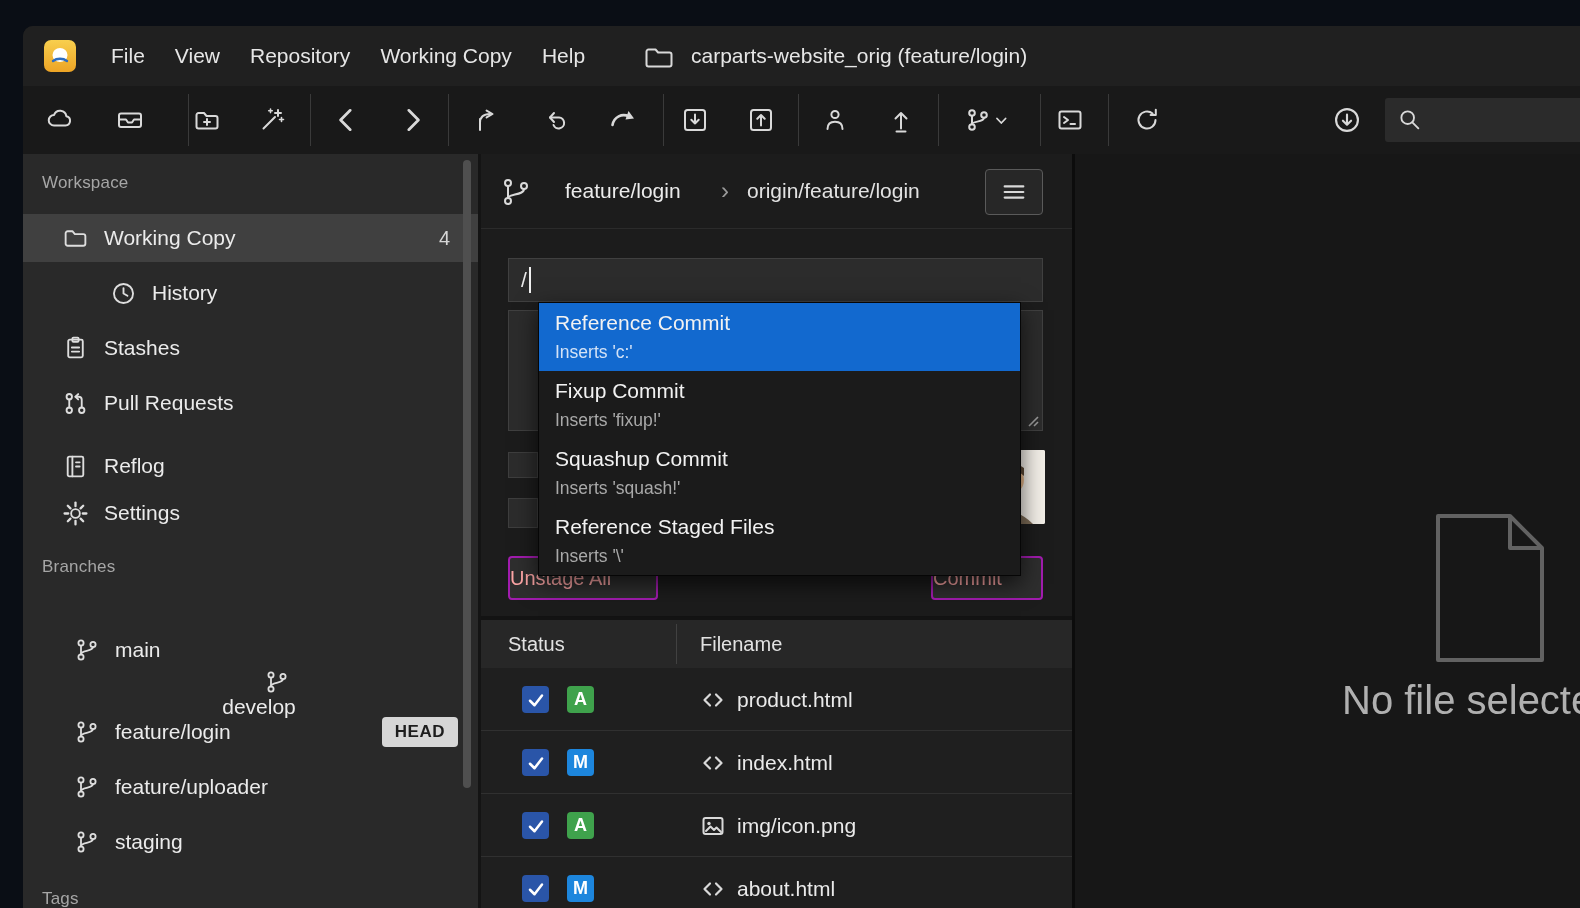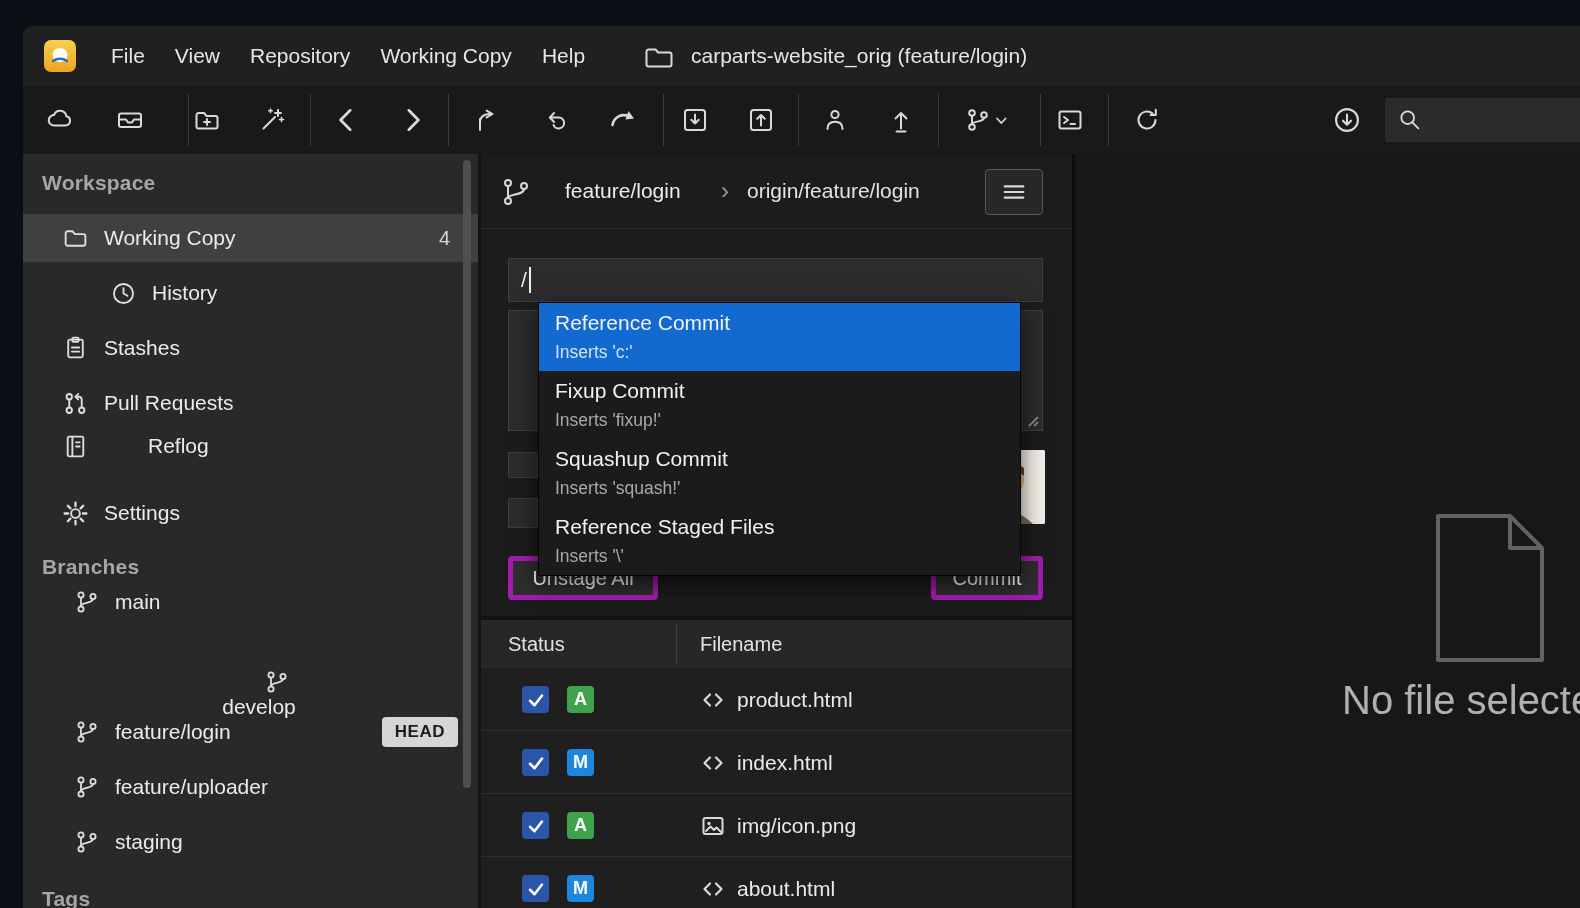--- a/index.html
+++ b/index.html
@@ -25,21 +25,21 @@
   .repo-title{left:668px;top:0;height:60px;line-height:60px;font-size:21px;color:#e6e6e6;white-space:nowrap;}
 
   .toolbar{left:23px;top:86px;width:1557px;height:68px;background:#191919;border-bottom:2px solid #0f0f0f;}
   .tbtn{top:10px;width:54px;height:48px;display:flex;align-items:center;justify-content:center;border-radius:4px;}
   .tsep{top:8px;width:1px;height:52px;background:#3a3a3a;}
   .searchbox{left:1362px;top:12px;width:260px;height:44px;background:#2b2b2b;border-radius:3px;display:flex;align-items:center;padding-left:12px;box-sizing:border-box;}
   .searchbox input{background:transparent;border:none;outline:none;color:#e8e8e8;font-size:20px;margin-left:10px;width:180px;font-family:"Liberation Sans",sans-serif;}
 
   
   .sidebar{left:23px;top:154px;width:457px;height:754px;background:#292929;}
-  .side-header{left:19px;height:30px;font-size:21px;font-weight:bold;color:#a6a6a6;line-height:30px;letter-spacing:.2px;}
+  .side-header{left:19px;height:30px;font-size:17px;font-weight:normal;color:#a6a6a6;line-height:30px;letter-spacing:.2px;}
   .side-item{left:0;width:457px;height:48px;display:flex;align-items:center;cursor:default;}
   .side-item .icn{width:27px;height:27px;margin-left:39px;display:flex;align-items:center;justify-content:center;flex:none;}
   .side-item.branchrow .icn{margin-left:50px;}
   .side-item .lbl{margin-left:15px;font-size:21px;color:#ebebeb;white-space:nowrap;}
   .side-item.selected{background:#404040;}
   .count-badge{margin-left:auto;margin-right:30px;font-size:20px;color:#d6d6d6;}
   .head-badge{margin-left:auto;margin-right:22px;background:#d6d6d6;color:#1d1d1d;font-size:17px;font-weight:bold;
     padding:5px 13px;border-radius:4px;letter-spacing:.5px;}
   .sb-scroll{left:440px;top:6px;width:8px;height:628px;background:#4f4f4f;border-radius:4px;}
 
@@ -54,22 +54,22 @@
     display:flex;align-items:center;justify-content:center;box-sizing:border-box;}
 
   .commit-input{left:27px;top:104px;width:535px;height:44px;background:#2c2c2c;border:1px solid #404040;box-sizing:border-box;
     display:flex;align-items:center;padding-left:12px;font-size:21px;color:#ececec;}
   .caret{display:inline-block;width:2px;height:26px;background:#f0f0f0;margin-left:2px;}
   .commit-textarea{left:27px;top:156px;width:535px;height:121px;background:#2c2c2c;border:1px solid #404040;box-sizing:border-box;}
   .resize-handle{position:absolute;right:2px;bottom:2px;}
   .opt-sliver1{left:27px;top:298px;width:30px;height:26px;background:#2c2c2c;border:1px solid #3e3e3e;box-sizing:border-box;}
   .opt-sliver2{left:27px;top:344px;width:30px;height:30px;background:#2c2c2c;border:1px solid #3e3e3e;box-sizing:border-box;}
   .avatar{left:492px;top:296px;width:72px;height:74px;background:#f3f1ec;border-radius:2px;overflow:hidden;}
-  .btn{top:402px;height:44px;background:#2e2e2e;border:5px solid #a21caf;border-radius:4px;box-sizing:border-box;
-    display:flex;align-items:center;justify-content:center;font-size:20px;color:#ffffff;}
+  .btn{top:402px;height:44px;background:#2e2e2e;border:2px solid #a21caf;border-radius:4px;box-sizing:border-box;
+    display:flex;align-items:center;justify-content:flex-start;font-size:20px;color:#fca5a5;}
   .sect-divider{left:0;top:462px;width:591px;height:4px;background:#131313;}
 
   .table-header{left:0;top:466px;width:591px;height:48px;background:#272727;border-bottom:1px solid #343434;}
   .th{top:0;height:48px;line-height:48px;font-size:20px;color:#e2e2e2;}
   .th-sep{left:195px;top:4px;width:1px;height:40px;background:#414141;}
   .frow{left:0;width:591px;height:63px;background:#1f1f1f;border-bottom:1px solid #303030;box-sizing:border-box;}
   .fcheck{left:41px;top:18px;width:27px;height:27px;border-radius:4px;background:#2a55a8;display:flex;align-items:center;justify-content:center;}
   .fstatus{left:86px;top:18px;width:27px;height:27px;border-radius:4px;display:flex;align-items:center;justify-content:center;
     color:#fff;font-size:18px;font-weight:bold;}
   .ficon{left:219px;top:19px;width:26px;height:26px;display:flex;align-items:center;justify-content:center;}
@@ -292,21 +292,21 @@
           <circle cx="7" cy="19.5" r="2.6"></circle>
           <circle cx="19" cy="19.5" r="2.6"></circle>
           <path d="M7 9.1 V16.9"></path>
           <path d="M13 6.5 h3 a3 3 0 0 1 3 3 v7.4"></path>
           <path d="M15.6 3.9 L13 6.5 L15.6 9.1"></path>
         </svg>
     </span>
     <span class="lbl">Pull Requests</span>
   </div>
 
-  <div class="abs side-item" style="top:268px;gap:44px;">
+  <div class="abs side-item" style="top:288px;">
     <span class="icn">
       <svg width="27" height="27" viewBox="0 0 26 26" class="ic-thin">
           <rect x="5.5" y="3.5" width="15" height="19" rx="1.5"></rect>
           <path d="M10 3.5 V22.5"></path>
           <path d="M13.5 9 H17 M13.5 13 H17"></path>
         </svg>
     </span>
     <span class="lbl">Reflog</span>
   </div>
 
@@ -324,21 +324,21 @@
             <path d="M13 2.5 V6"></path>
             <path d="M20.4 5.6 L17.9 8.1"></path>
           </g>
         </svg>
     </span>
     <span class="lbl">Settings</span>
   </div>
 
   <div class="abs side-header" style="top:398px;">Branches</div>
 
-  <div class="abs side-item branchrow" style="top:424px;">
+  <div class="abs side-item branchrow" style="top:472px;">
     <span class="icn">
       <svg width="26" height="26" viewBox="0 0 26 26" class="ic-thin">
           <circle cx="7" cy="6" r="2.6"></circle>
           <circle cx="7" cy="20" r="2.6"></circle>
           <circle cx="19" cy="7.5" r="2.6"></circle>
           <path d="M7 8.6 V17.4"></path>
           <path d="M19 10.1 C19 14.8 7 13.2 7 17.4"></path>
         </svg>
     </span>
     <span class="lbl">main</span>

